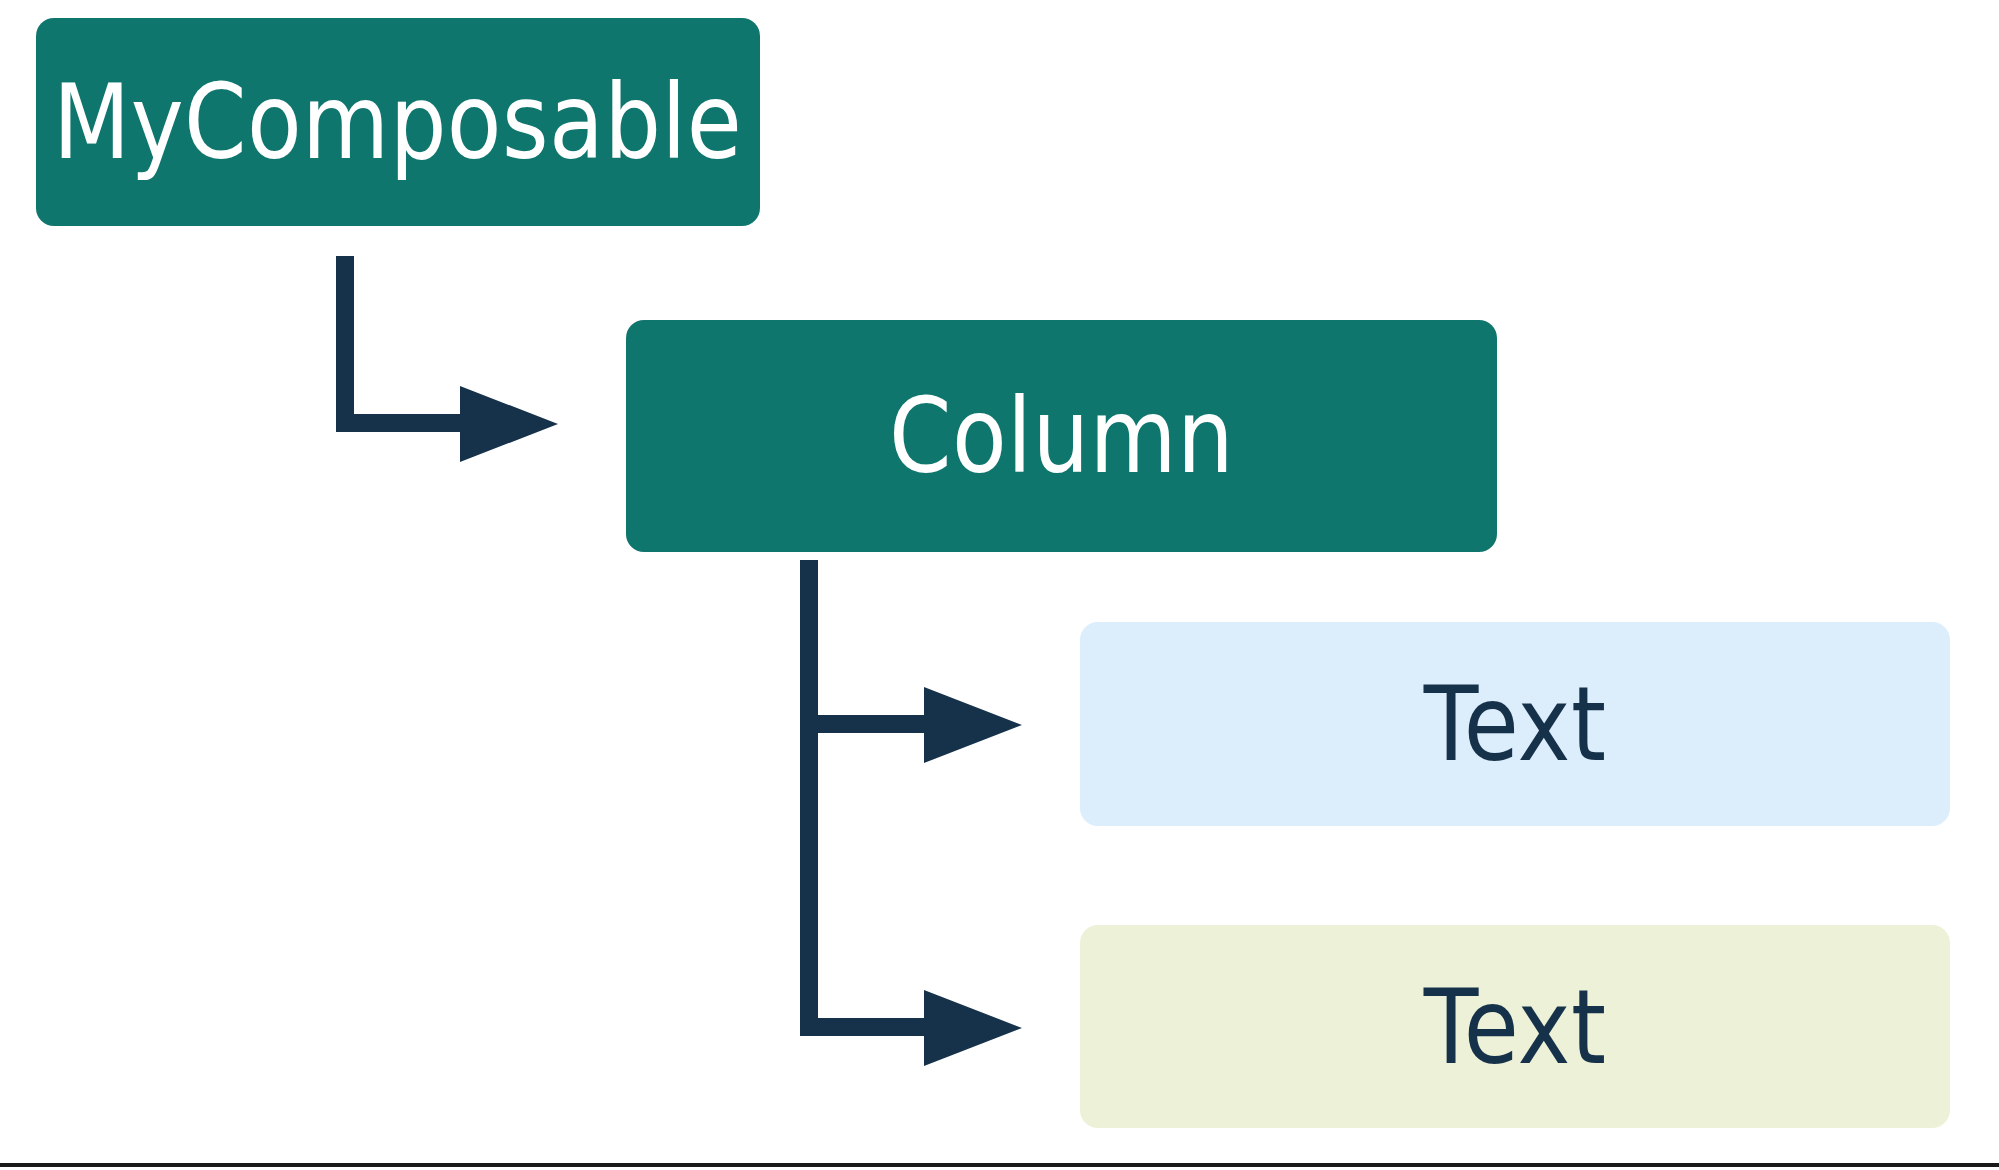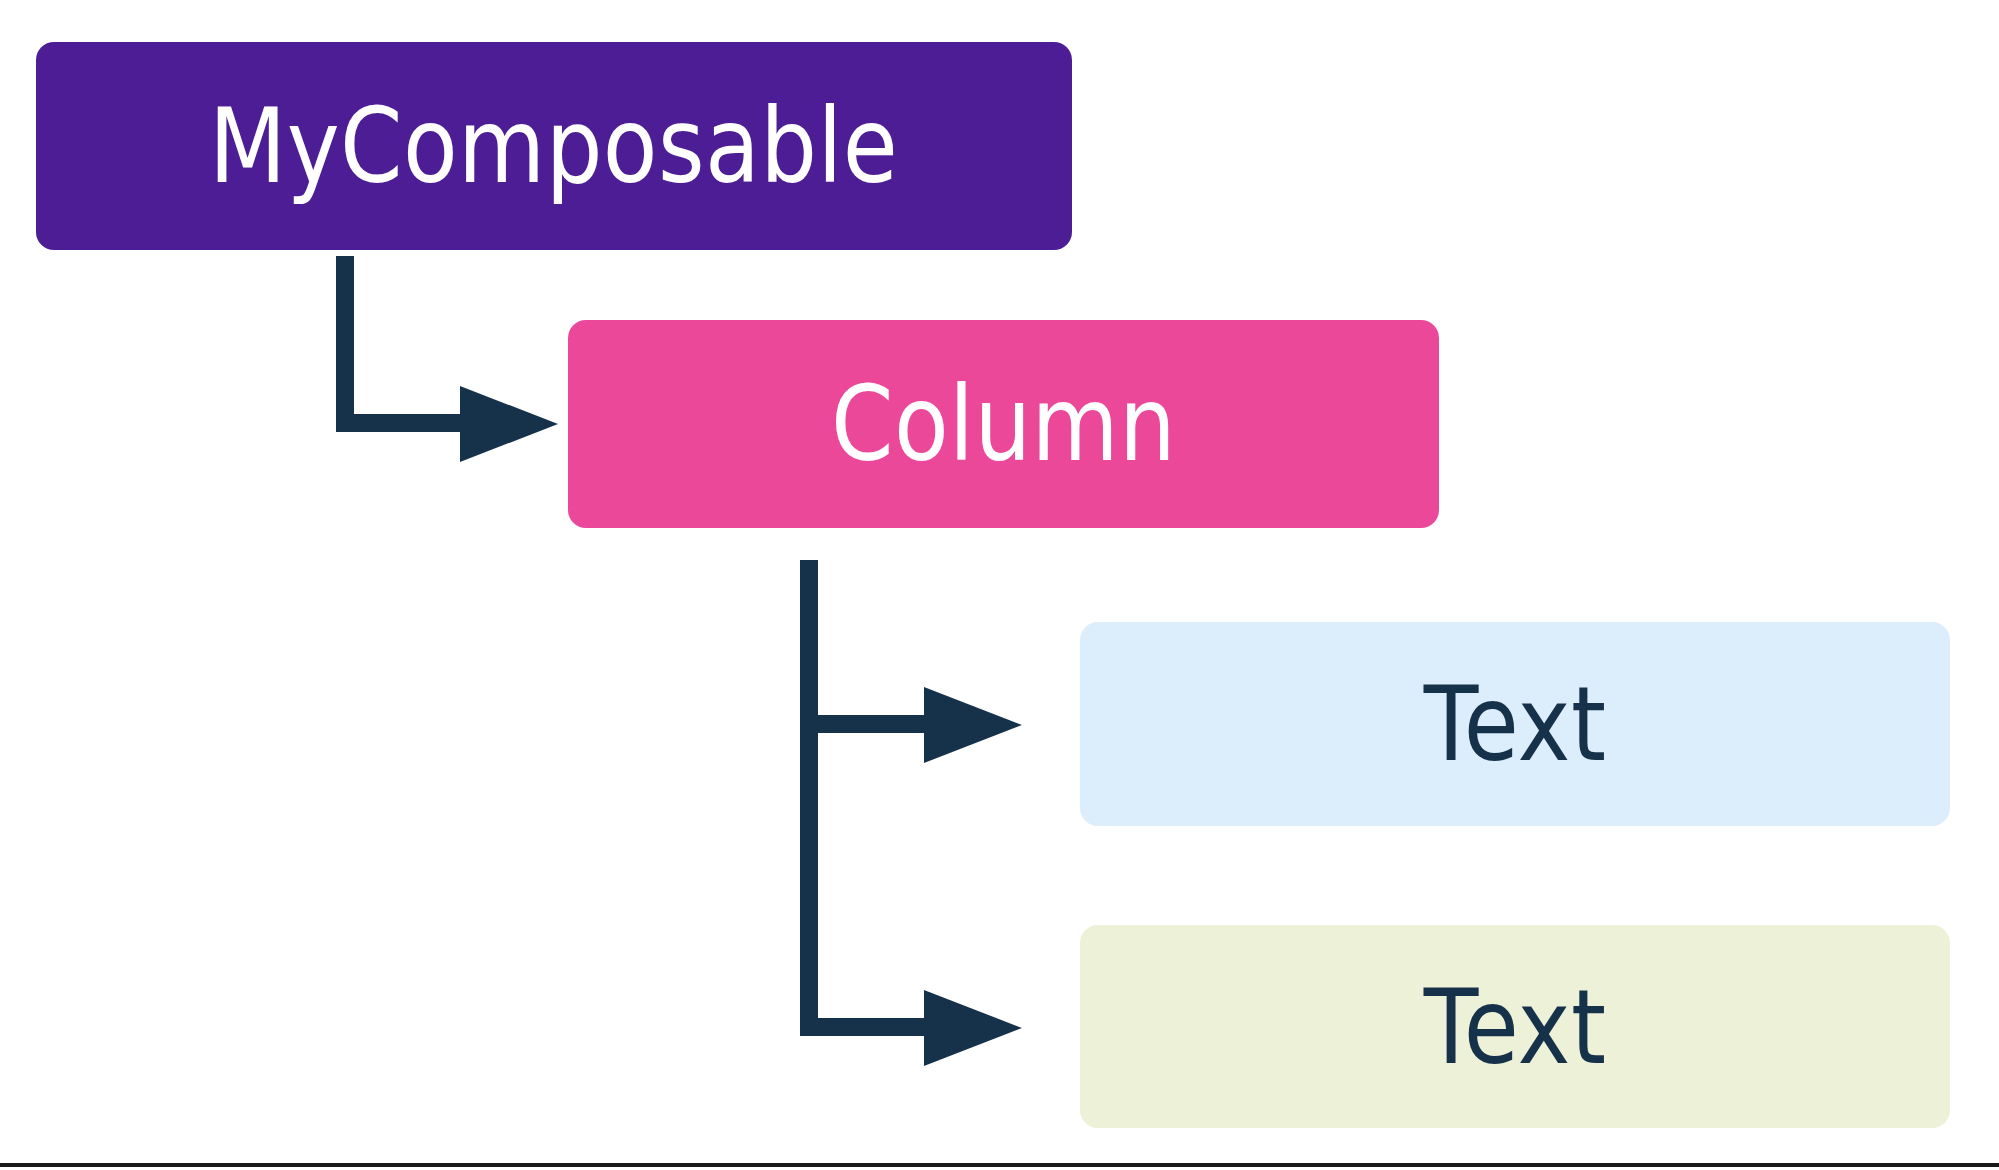--- a/index.html
+++ b/index.html
@@ -32,36 +32,35 @@
   .node-label {
     display: block;
     font-weight: 400;
     white-space: nowrap;
     transform: scaleX(0.86);
   }
   
   #node-mycomposable {
     left: 36px;
     top: 18px;
-    width: 1036px;
+    width: 724px;
     height: 208px;
-    background: #4c1d95;
-    margin-top: 24px;
+    background: #0f766e;
   }
   #node-mycomposable .node-label {
     color: #ffffff;
     font-size: 104px;
   }
   
   #node-column {
-    left: 568px;
+    left: 626px;
     top: 320px;
     width: 871px;
-    height: 208px;
-    background: #ec4899;
+    height: 232px;
+    background: #0f766e;
   }
   #node-column .node-label {
     color: #ffffff;
     font-size: 104px;
   }
   
   #node-text-1 {
     left: 1080px;
     top: 622px;
     width: 870px;

